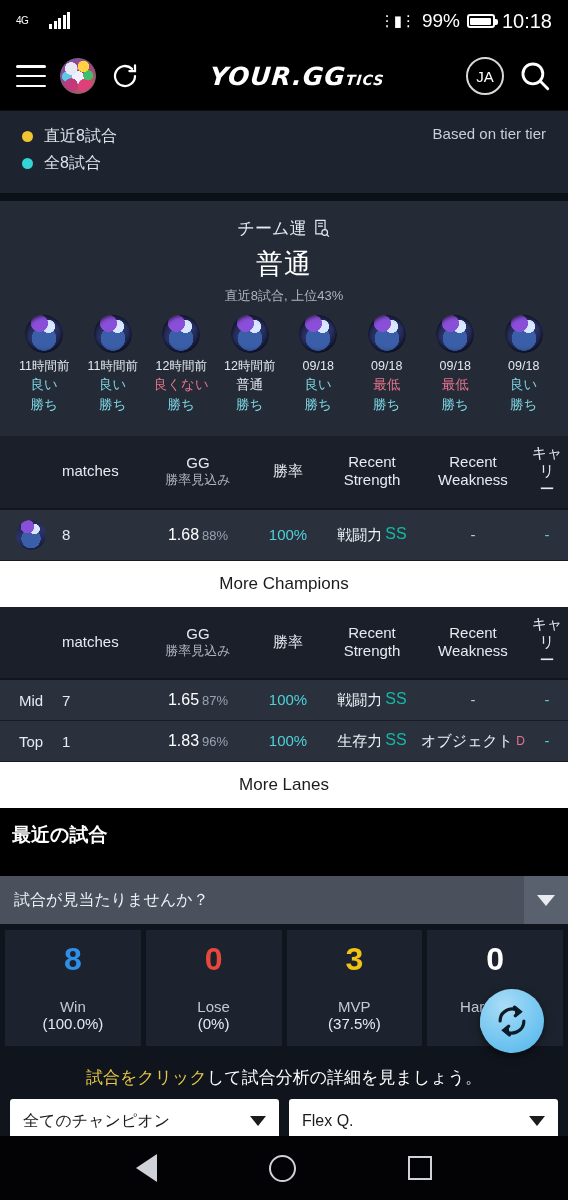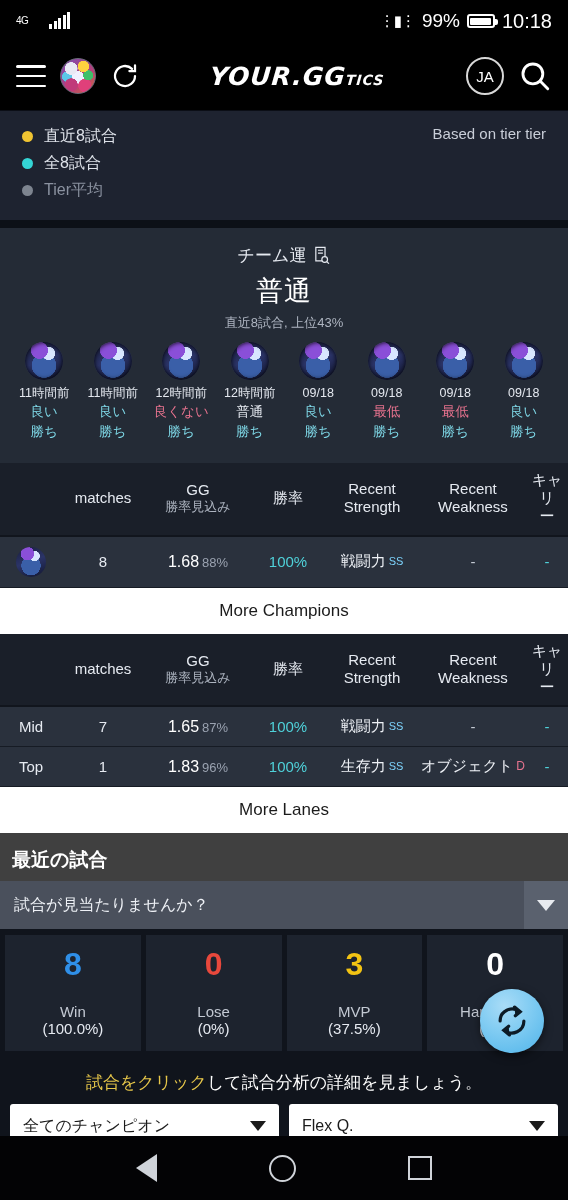--- a/index.html
+++ b/index.html
@@ -113,42 +113,42 @@
               padding: 10px 0; background:#2a313d; }
   .tbl.black-head { background:#1a1f29; }
   .c-lane    { width: 62px; text-align:center; font-size: 15px; color:#e6eaf1; }
   .c-icon    { width: 62px; display:flex; justify-content:center; }
   .c-icon .av{ width: 30px; height: 30px; border-radius: 50%;
       background:
       radial-gradient(circle at 38% 22%, #8a4fd8 0 22%, transparent 23%),
       radial-gradient(circle at 62% 30%, #d8e6ff 0 18%, transparent 19%),
       radial-gradient(circle at 50% 62%, #3a5fa8 0 40%, transparent 41%),
       linear-gradient(160deg,#1a1e3c,#2b3468 48%,#121630); }
-  .c-matches { width: 82px; text-align:center; font-size: 15px; color:#e6eaf1; }
+  .c-matches { width: 82px; font-size: 15px; color:#e6eaf1; }
   .c-gg      { width: 108px; text-align:center; }
   .c-wr      { width: 72px; text-align:center; }
   .c-rs      { width: 96px; text-align:center; }
   .c-rw      { width: 106px; text-align:center; }
   .c-carry   { width: 42px; text-align:center; }
   .th { font-size: 15px; color: #e6eaf1; line-height: 1.22; }
   .th small { display:block; font-size: 13px; color:#aeb5c1; }
   .gg-main { font-size: 16px; color:#fff; }
   .gg-pct  { font-size: 13px; color:#9aa2b0; margin-left: 3px; }
   .wr-val  { font-size: 15px; color:#4fd1d9; }
   .tag-lbl { font-size: 15px; color:#eef1f6; }
-  .tag-g   { font-size: 11px; color:#7dd3fc; margin-left: 3px; vertical-align: 1px;}
+  .tag-g   { font-size: 16px; color:#14b8a6; margin-left: 3px; vertical-align: 1px;}
   .tag-d   { font-size: 12px; color:#e8738f; margin-left: 3px; vertical-align: 1px;}
   .dash-w  { color:#c3c9d3; font-size: 15px; }
   .dash-t  { color:#4fd1d9; font-size: 15px; }
 
   .more-btn { background:#fff; color:#1b1b1b; text-align:center; font-size: 17px;
               padding: 13px 0; }
 
   
-  .recent-hd { background:#404040; padding: 14px 12px 8px; }
+  .recent-hd { background:#000000; padding: 14px 12px 28px; }
   .recent-hd h2 { font-size: 19px; color:#fff; font-weight: bold; }
   .notfound {
     background: #4a505c; display:flex; align-items:center; justify-content:space-between;
     padding: 0 0 0 14px; height: 48px;
   }
   .notfound span { font-size: 16px; color:#eef1f6; }
   .notfound .caret-box { width: 44px; height: 48px; background:#5a616e;
         display:flex; align-items:center; justify-content:center; }
   .caret { width:0;height:0;border-left:9px solid transparent;border-right:9px solid transparent;
            border-top:11px solid #e8ebf0; }
@@ -241,24 +241,20 @@
 
   <div class="legend">
     <div class="based-on">Based on tier tier</div>
     <div class="legend-row">
       <span class="dot" style="background:#f0c432"></span>
       <span class="legend-lbl">直近8試合</span>
     </div>
     <div class="legend-row">
       <span class="dot" style="background:#34d5d5"></span>
       <span class="legend-lbl">全8試合</span>
-    </div>
-    <div class="legend-row">
-      <span class="dot" style="background:#7d848f"></span>
-      <span class="legend-lbl muted">Tier平均</span>
     </div>
   </div>
 
   <div class="divider"></div>
 
   <div class="luck-card">
     <div class="luck-title">
       <span>チーム運</span>
       <span class="doc-ic">
         <svg viewBox="0 0 24 26" fill="none" stroke="#e6eaf1" stroke-width="1.7">

